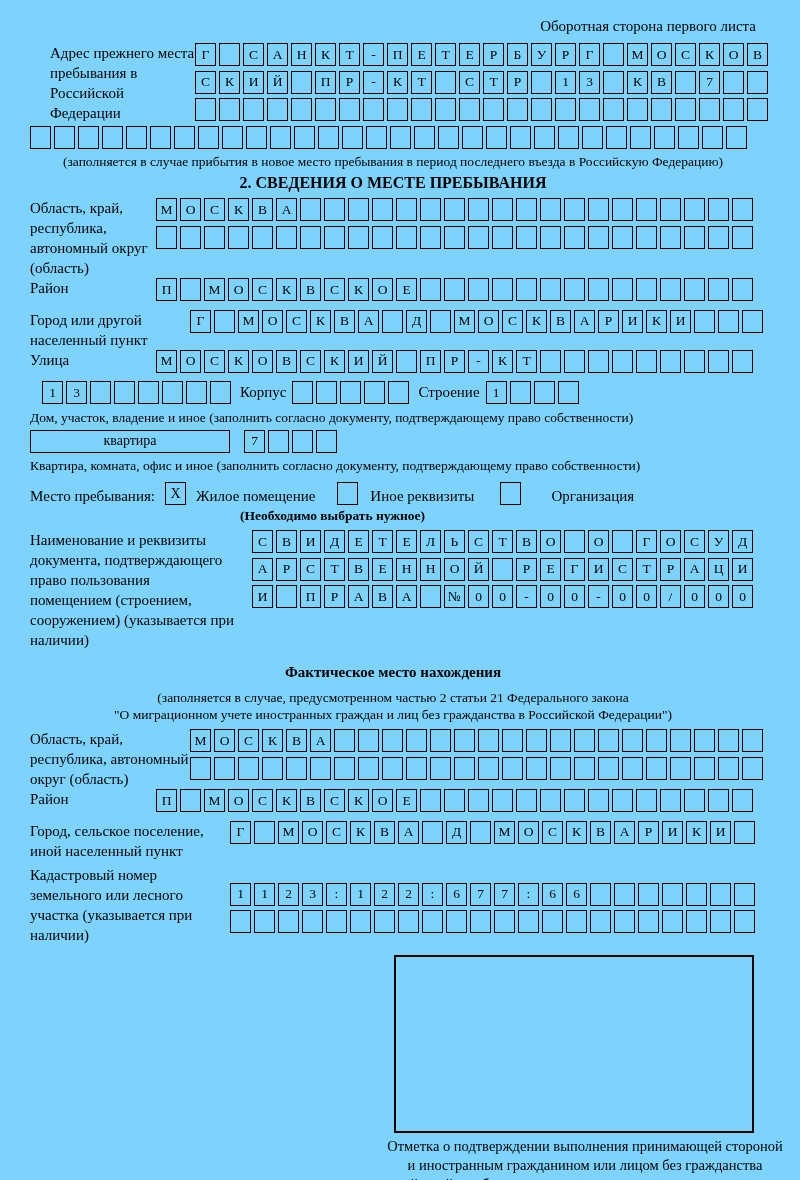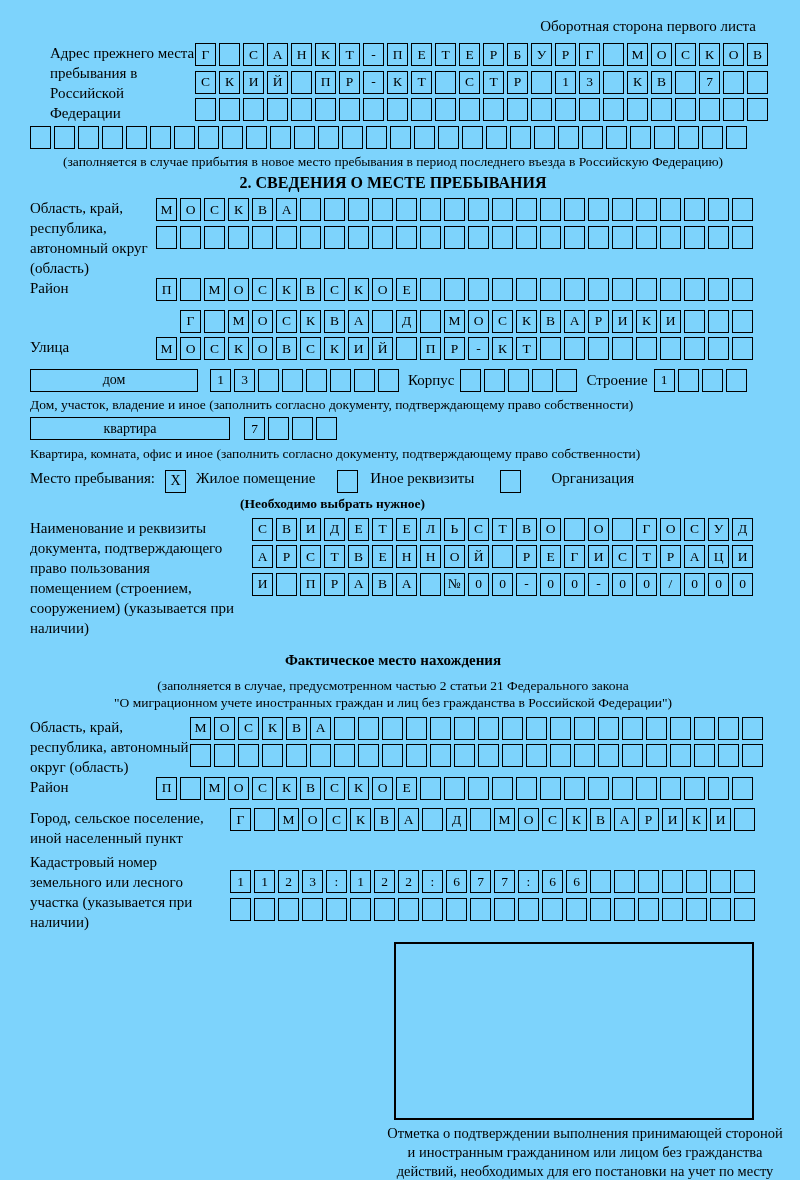--- a/index.html
+++ b/index.html
@@ -30,21 +30,21 @@
   .w205 { width:205px; } .w200 { width:200px; }
 
   .inline-label { font-size:15px; line-height:23px; margin:0 6px; white-space:nowrap; }
   .widebox {
     border:1.5px solid #000; height:23px; display:flex; align-items:center; justify-content:center;
     font-size:14px; flex:0 0 auto;
   }
   .dom-box { width:168px; }
   .apt-box { width:200px; }
 
-  .stay-row { display:flex; align-items:flex-start; margin-top:8px; font-size:15px; }
+  .stay-row { display:flex; align-items:flex-end; margin-top:8px; font-size:15px; }
   .chk {
     width:21px; height:23px; border:1.5px solid #000; display:flex; align-items:center;
     justify-content:center; font-size:14px; flex:0 0 auto;
   }
   .stay-note { margin-left:210px; margin-top:2px;font-weight:bold; }
 
   .stamp-wrap { width:406px; margin-left:352px; margin-top:10px; }
   .stamp-box { width:360px; height:178px; border:2px solid #000; margin-left:12px; }
   .stamp-caption { text-align:center; font-size:14.5px; line-height:19px; margin-top:4px; }
 </style>
@@ -259,20 +259,21 @@
         <div class="cell"></div>
         <div class="cell"></div>
         <div class="cell"></div>
         <div class="cell"></div>
         <div class="cell"></div>
         <div class="cell"></div>
       </div>
   </div>
 
   <div class="field mt4">
+    <div class="label w160">Город или другой населенный пункт</div>
     <div class="cellrow grow">
         <div class="cell">Г</div>
         <div class="cell"></div>
         <div class="cell">М</div>
         <div class="cell">О</div>
         <div class="cell">С</div>
         <div class="cell">К</div>
         <div class="cell">В</div>
         <div class="cell">А</div>
         <div class="cell"></div>
@@ -319,21 +320,20 @@
         <div class="cell"></div>
         <div class="cell"></div>
         <div class="cell"></div>
         <div class="cell"></div>
         <div class="cell"></div>
         <div class="cell"></div>
       </div>
   </div>
 
   <div class="field mt4">
-    <div class="widebox dom-box">дом</div>
     <div class="cellrow" style="margin-left:12px;">
         <div class="cell">1</div>
         <div class="cell">3</div>
         <div class="cell"></div>
         <div class="cell"></div>
         <div class="cell"></div>
         <div class="cell"></div>
         <div class="cell"></div>
         <div class="cell"></div>
       </div>

